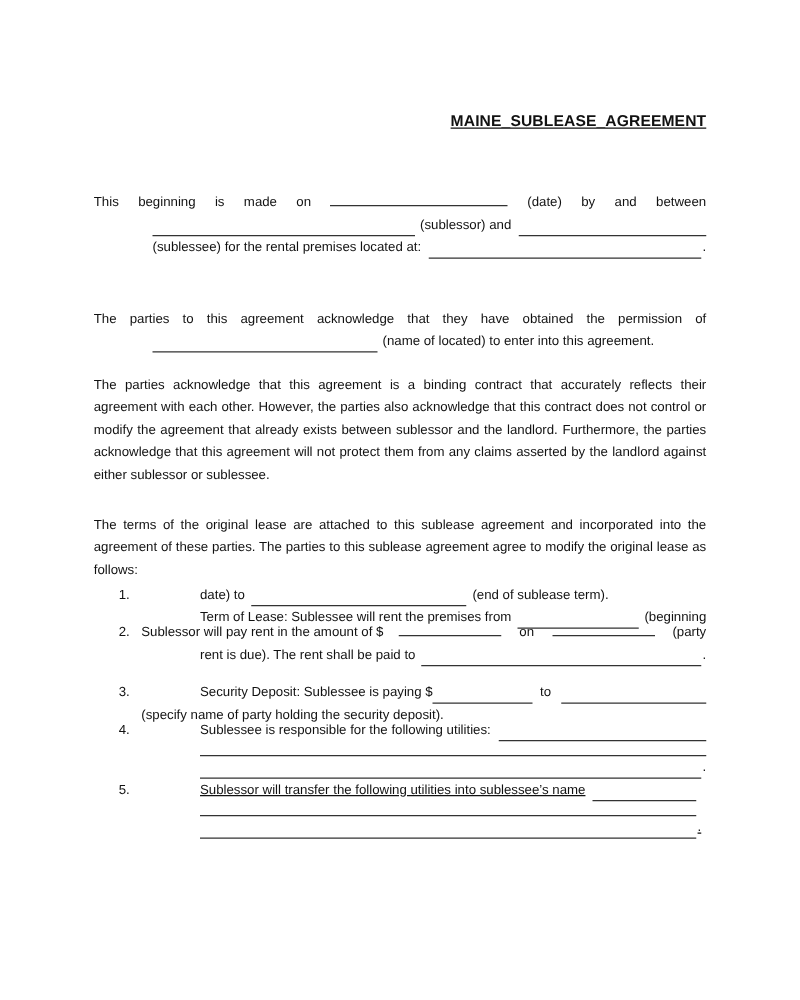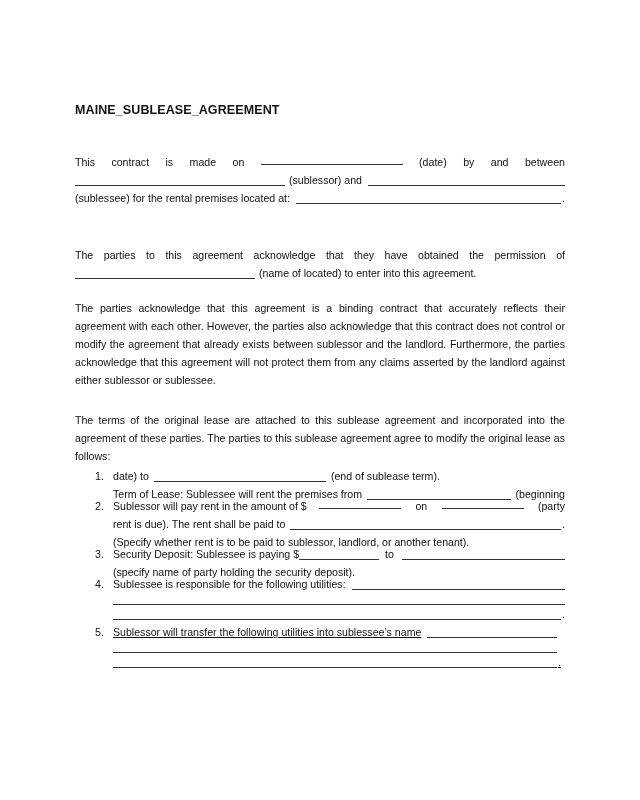--- a/index.html
+++ b/index.html
@@ -1,41 +1,41 @@
 <!DOCTYPE html>
 <html><head>
 <meta charset="utf-8">
 <style>
   html, body { margin: 0; padding: 0; background: #ffffff; }
   body { width: 640px; height: 800px; position: relative; overflow: hidden;
          font-family: "Liberation Sans", "DejaVu Sans", sans-serif; color: #111; }
   .page { position: absolute; left: 75px; top: 0; width: 490px; }
-  .title { position: absolute; left: 0; width: 490px; top: 103px; text-align: left;
-           font-weight: bold; font-size: 12.5px; letter-spacing: 0.1px; }
+  .title { position: absolute; left: 0; width: 490px; top: 90px; text-align: right;
+           font-weight: bold; font-size: 12.5px; letter-spacing: 0.1px; text-decoration: underline; }
   .para { position: absolute; left: 0; width: 490px; font-size: 10.6px; line-height: 18px; }
   .just { text-align: justify; text-align-last: left; }
   .line { display: flex; justify-content: space-between; white-space: nowrap; }
   .blank { display: inline-block; border-bottom: 1px solid #333; height: 11px; vertical-align: baseline; }
   .li { position: absolute; left: 20px; width: 470px; font-size: 10.6px; line-height: 18px; }
   .num { position: absolute; left: 0; width: 16px; }
   .body { position: absolute; left: 18px; width: 452px; }
-  .row { display: flex; white-space: nowrap; align-items: center; }
+  .row { display: flex; white-space: nowrap; align-items: flex-end; margin-left: 47px; }
   .fill { flex: 1; border-bottom: 1px solid #333; margin: 0 3px; height: 11px; }
 </style>
 </head>
 <body>
 
 <div class="page">
 
   <div class="title">MAINE_SUBLEASE_AGREEMENT</div>
 
   <div class="para" style="top:153px;">
     <div class="line">
       <span>This</span>
-      <span>contract</span>
+      <span>beginning</span>
       <span>is</span>
       <span>made</span>
       <span>on</span>
       <span class="blank" style="width:142px;"></span>
       <span>(date)</span>
       <span>by</span>
       <span>and</span>
       <span>between</span>
     </div>
     <div class="row">
@@ -86,21 +86,20 @@
         <span class="blank" style="width:82px;margin-left:-2px;"></span>
         <span>on</span>
         <span class="blank" style="width:82px;"></span>
         <span>(party</span>
       </div>
       <div class="row">
         <span>rent is due).  The rent shall be paid to</span>
         <span class="fill" style="margin-left:5px;margin-right:1px;"></span>
         <span>.</span>
       </div>
-      <div>(Specify whether rent is to be paid to sublessor, landlord, or another tenant).</div>
     </div>
   </div>
 
   <div class="li" style="top:545px;">
     <span class="num">3.</span>
     <div class="body">
       <div class="row">
         <span>Security Deposit:  Sublessee is paying $</span>
         <span class="blank" style="width:80px;margin-right:6px;"></span>
         <span>to</span>

